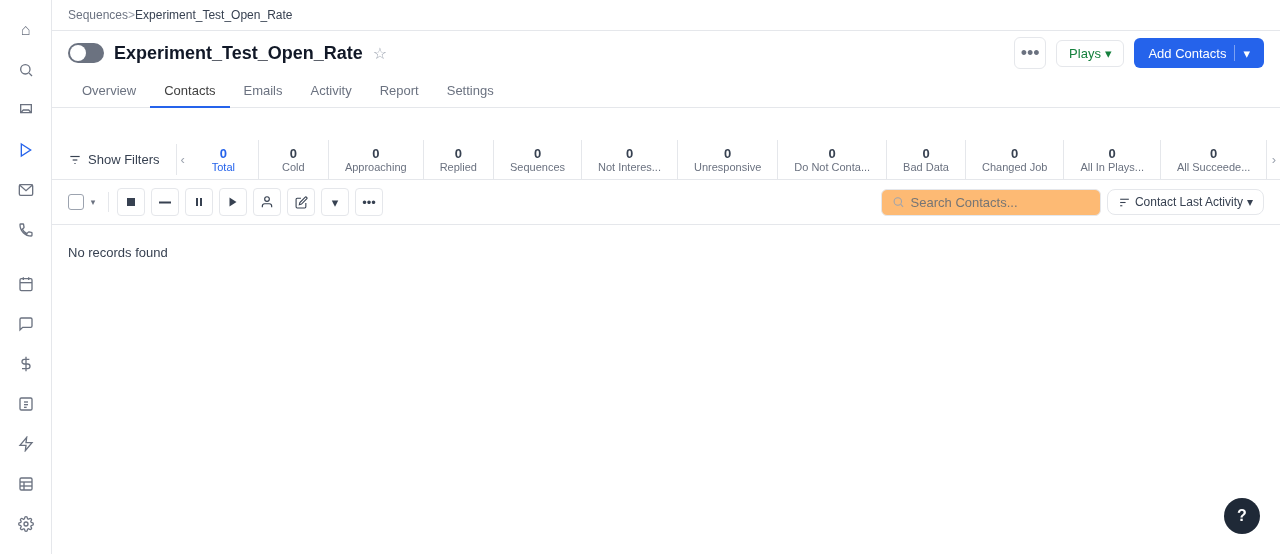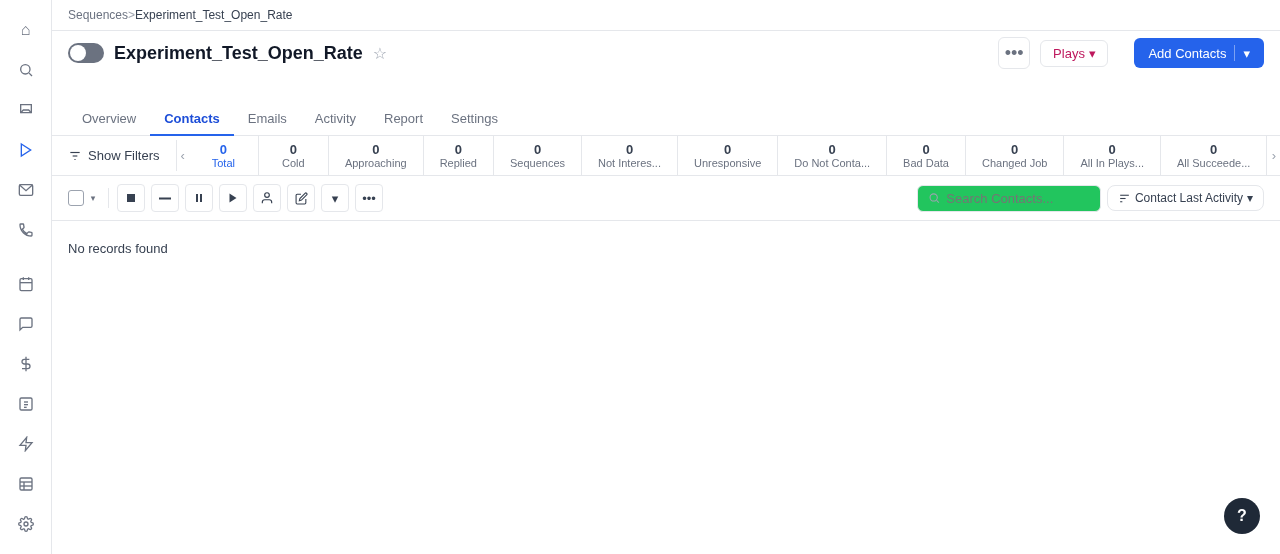--- a/index.html
+++ b/index.html
@@ -101,63 +101,62 @@
       color: #6b7280; font-size: 18px;
     }
     .plays-btn {
       display: flex; align-items: flex-start; gap: 4px;
       border: 1px solid #e5e7eb;
       border-radius: 6px;
       background: #fff;
       padding: 5px 12px;
       cursor: pointer;
       font-size: 13px;
-      color: #be185d;
+      color: #15803d;
     }
     .add-contacts-btn {
       display: flex; align-items: center; gap: 4px;
       background: #2563eb;
       color: white;
       border: none;
       border-radius: 6px;
       padding: 7px 14px;
       cursor: pointer;
       font-size: 13px;
       font-weight: 500;
-      margin-left: 16px;
     }
     .add-contacts-btn .divider {
       width: 1px; height: 16px; background: rgba(255,255,255,0.4); margin: 0 4px;
     }
 
     
     .tabs {
       display: flex;
       align-items: center;
       padding: 0 16px;
       border-bottom: 1px solid #e5e7eb;
       gap: 0;
-      margin-top: 28px;
     }
     .tab {
       padding: 8px 14px;
       font-size: 13px;
       color: #6b7280;
       cursor: pointer;
       border-bottom: 2px solid transparent;
       margin-bottom: -1px;
     }
-    .tab.active { color: #1d4ed8; border-bottom-color: #2563eb; font-weight: 700; }
+    .tab.active { color: #404040; border-bottom-color: #2563eb; font-weight: 400; }
 
     
     .filter-bar {
       display: flex;
       align-items: center;
       border-bottom: 1px solid #e5e7eb;
       overflow: hidden;
+      margin-top: 32px;
     }
     .show-filters-btn {
       display: flex; align-items: center; gap: 6px;
       padding: 8px 16px;
       border-right: 1px solid #e5e7eb;
       cursor: pointer;
       color: #374151;
       font-size: 13px;
       white-space: nowrap;
       flex-shrink: 0;
@@ -237,22 +236,22 @@
       color: #374151;
       font-size: 13px;
     }
     .toolbar-spacer { flex: 1; }
     .search-box {
       display: flex; align-items: center;
       border: 1px solid #e5e7eb;
       border-radius: 6px;
       padding: 5px 10px;
       gap: 6px;
-      background: #22c55e;
-      width: 184px;
+      background: #fdba74;
+      width: 220px;
       justify-content: space-between;
     }
     .search-input {
       border: none; outline: none;
       font-size: 13px; color: #374151;
       background: transparent;
       width: 100%;
     }
     .sort-btn {
       display: flex; align-items: center; gap: 4px;

